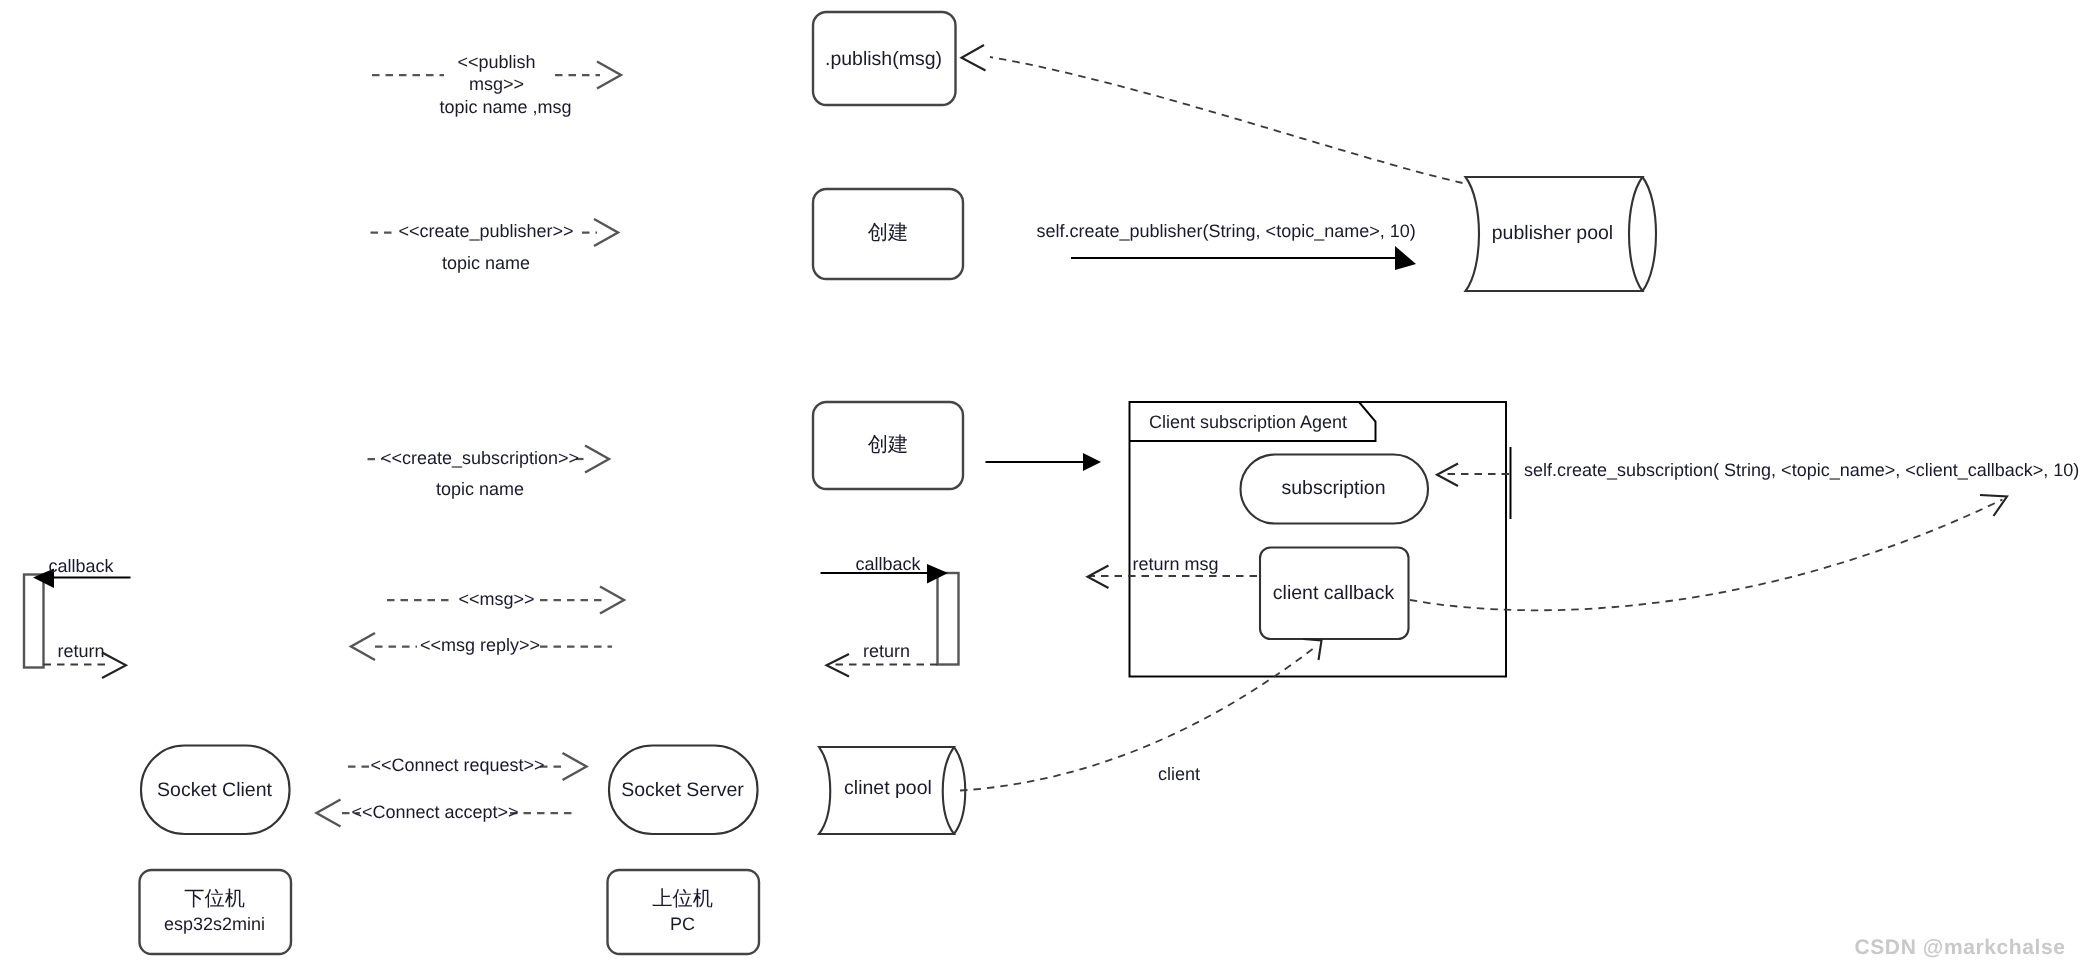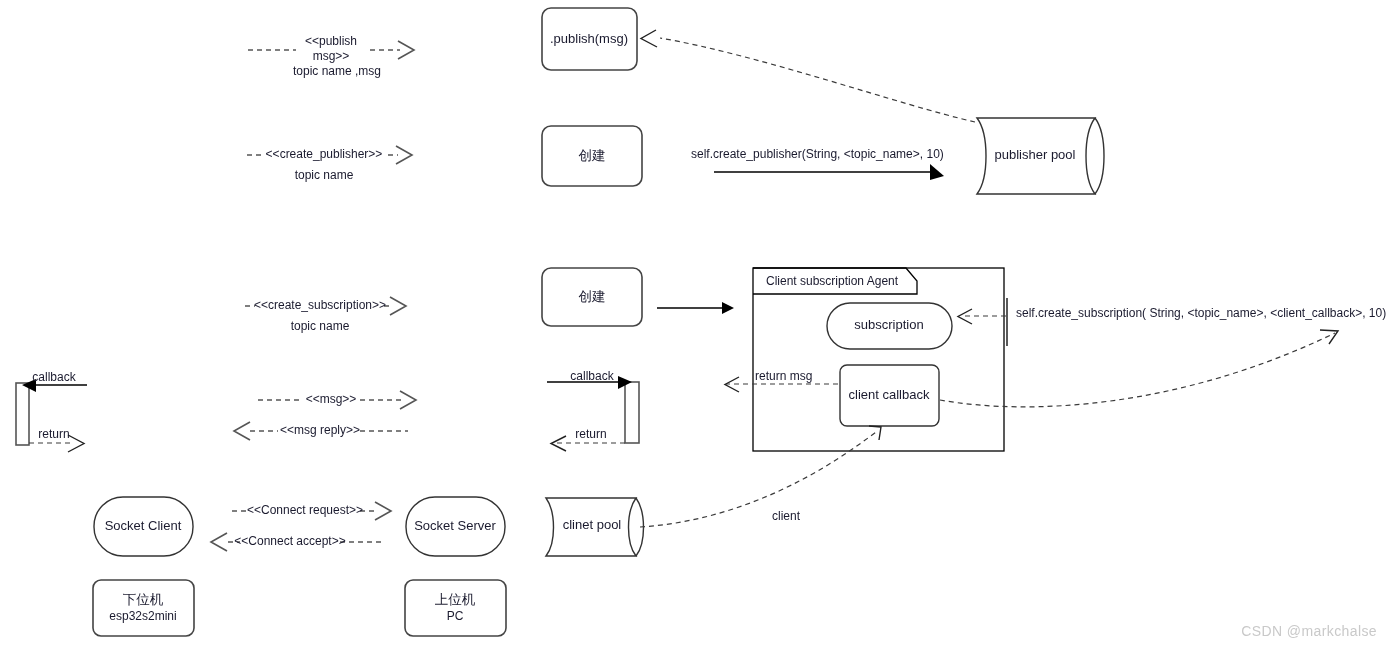--- a/index.html
+++ b/index.html
@@ -67,20 +67,21 @@
   .actbar { fill: #ffffff; stroke: #555555; stroke-width: 1.6; }
   .watermark {
     position: absolute;
     right: 18px;
     bottom: 8px;
     font-family: "Liberation Sans", sans-serif;
     font-size: 14px;
     color: #c9c9c9;
     letter-spacing: 0.4px;
     user-select: none;
+    font-weight: bold;
   }
 </style>
 </head>
 <body>
 
 <div id="diagram-root">
 <svg width="1395" height="647" viewBox="0 0 1395 647" xmlns="http://www.w3.org/2000/svg">
 
   <g>
     <path class="dashline" d="M248,50 L296,50"></path>

